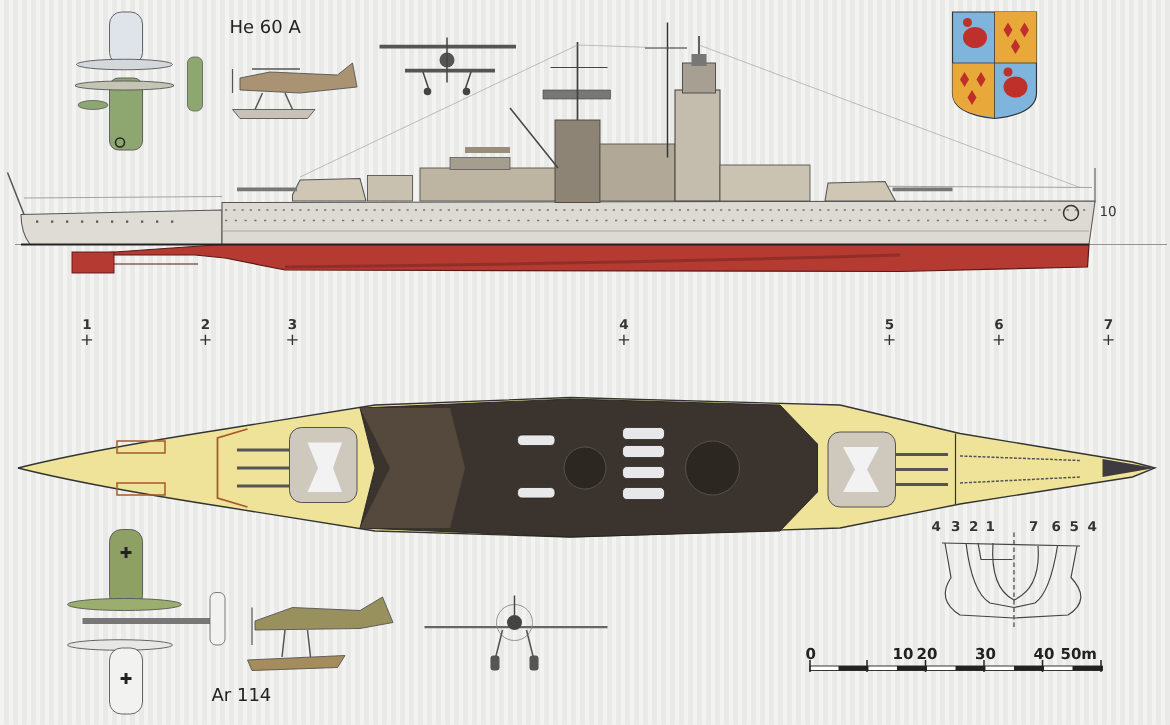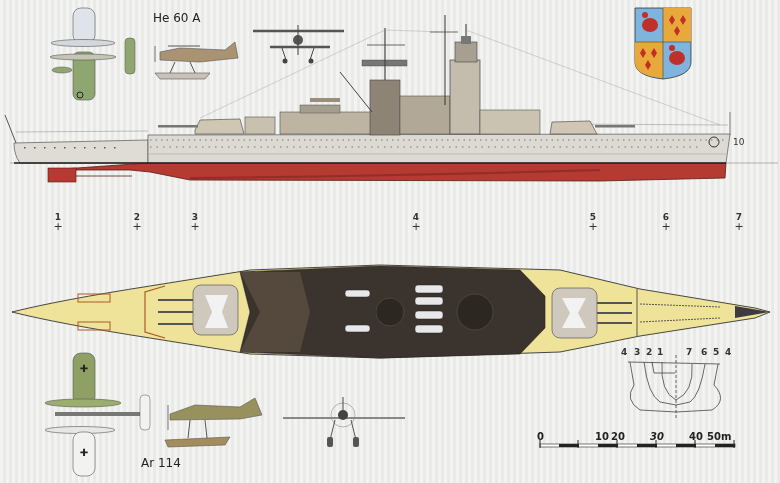--- a/index.html
+++ b/index.html
@@ -253,15 +253,15 @@
 <div class="sec-lbl" style="left:646px;">2</div>
 <div class="sec-lbl" style="left:657px;">1</div>
 <div class="sec-lbl" style="left:686px;">7</div>
 <div class="sec-lbl" style="left:701px;">6</div>
 <div class="sec-lbl" style="left:713px;">5</div>
 <div class="sec-lbl" style="left:725px;">4</div>
 
 <div class="scale-lbl" style="left:537px;">0</div>
 <div class="scale-lbl" style="left:595px;">10</div>
 <div class="scale-lbl" style="left:611px;">20</div>
-<div class="scale-lbl" style="left:650px;font-style:italic;">30</div>
+<div class="scale-lbl" style="left:650px;">30</div>
 <div class="scale-lbl" style="left:689px;text-align:center;">40</div>
 <div class="scale-lbl" style="left:707px;">50m</div>
 
 </body></html>

